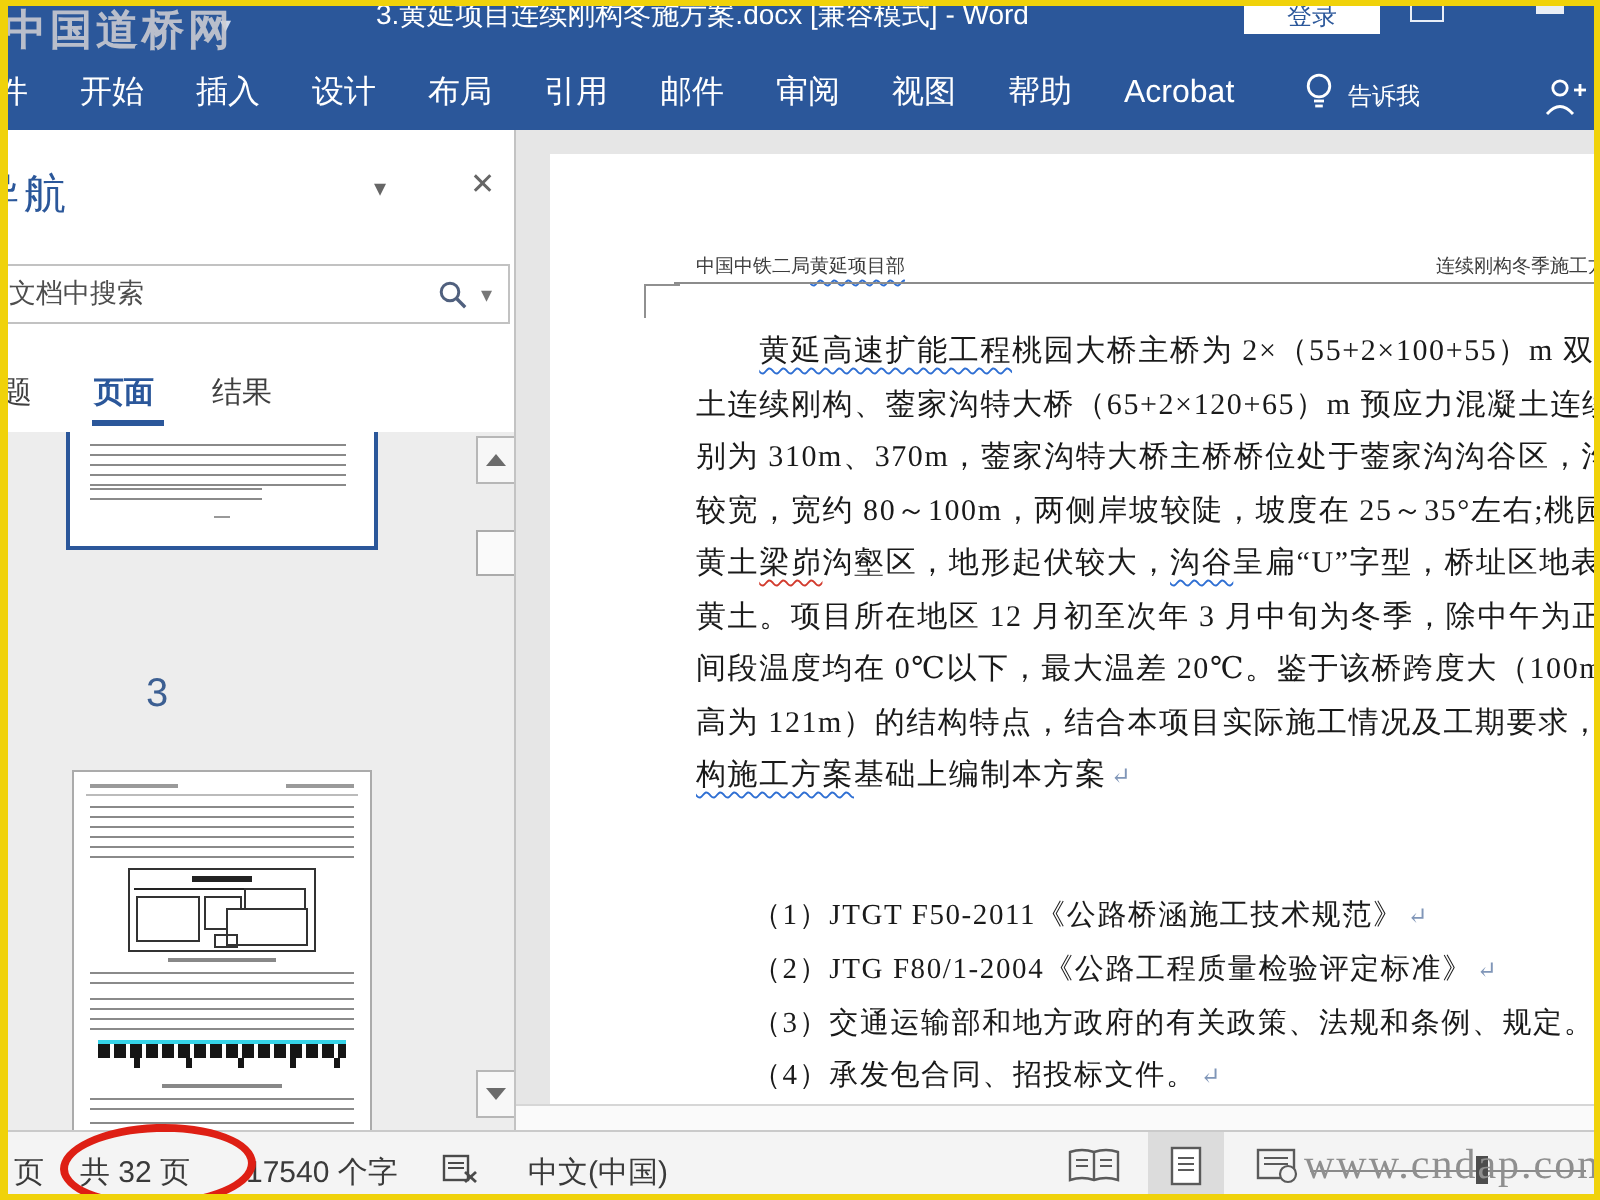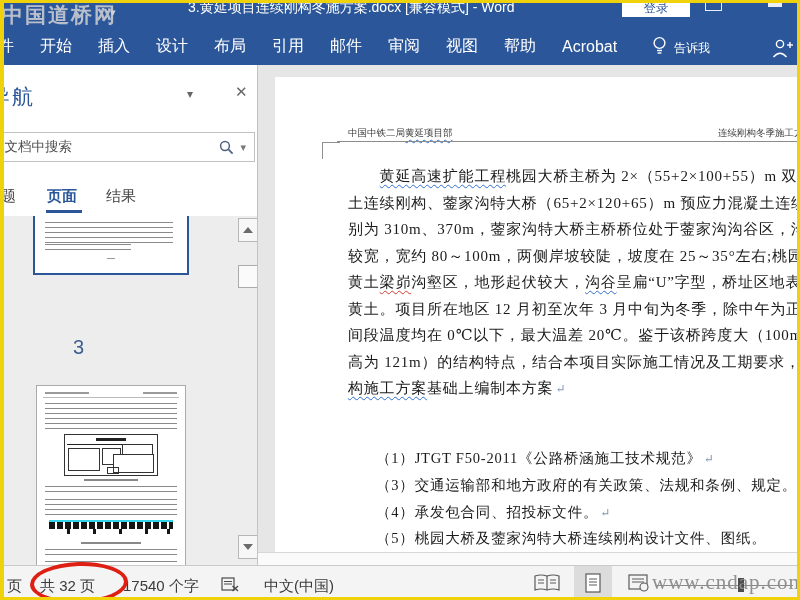--- a/index.html
+++ b/index.html
@@ -257,20 +257,21 @@
         <div class="tline"><span>黄土</span><span class="u-red">梁峁</span><span>沟壑区，地形起伏较大，</span><span class="u-blue">沟谷</span><span>呈扁“U”字型，桥址区地表分布主要</span></div>
         <div class="tline"><span>黄土。项目所在地区 12 月初至次年 3 月中旬为冬季，除中午为正温外，其余</span></div>
         <div class="tline"><span>间段温度均在 0℃以下，最大温差 20℃。鉴于该桥跨度大（100m、120）、墩高</span></div>
         <div class="tline"><span>高为 121m）的结构特点，结合本项目实际施工情况及工期要求，在已批复刚</span></div>
         <div class="tline"><span class="u-blue">构施工方案</span><span>基础上编制本方案</span><span class="pmark">↵</span></div>
       </div>
 
 
     <div id="doc-refs">
         <div class="tline"><span>（1）JTGT F50-2011《公路桥涵施工技术规范》</span><span class="pmark">↵</span></div>
+        <div class="tline"><span>（2）JTG F80/1-2004《公路工程质量检验评定标准》</span><span class="pmark">↵</span></div>
         <div class="tline"><span>（3）交通运输部和地方政府的有关政策、法规和条例、规定。</span><span class="pmark">↵</span></div>
         <div class="tline"><span>（4）承发包合同、招投标文件。</span><span class="pmark">↵</span></div>
         <div class="tline"><span>（5）桃园大桥及蓥家沟特大桥连续刚构设计文件、图纸。</span></div>
       </div>
   </div>
 </div>
 <div id="hscroll"></div>
 
 <div id="statusbar">
   <div id="frag" class="abs"></div>

